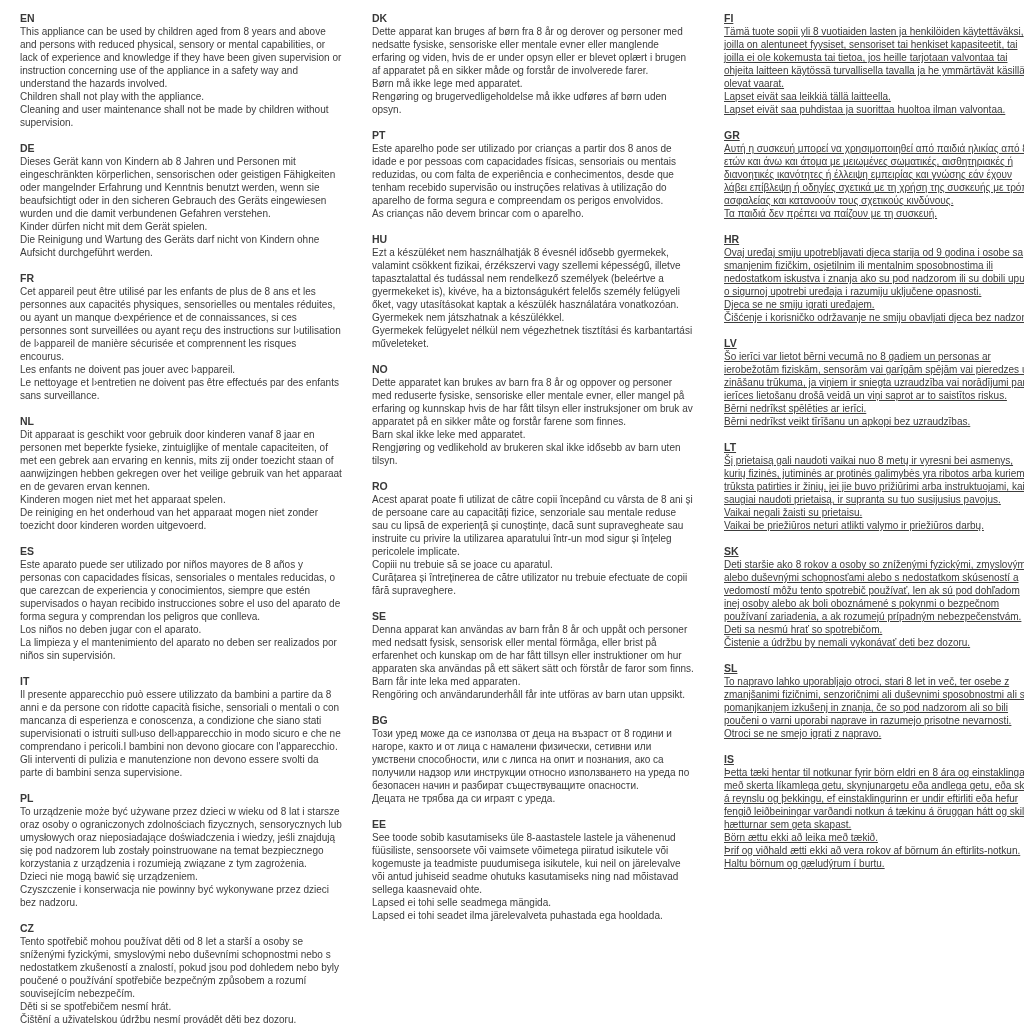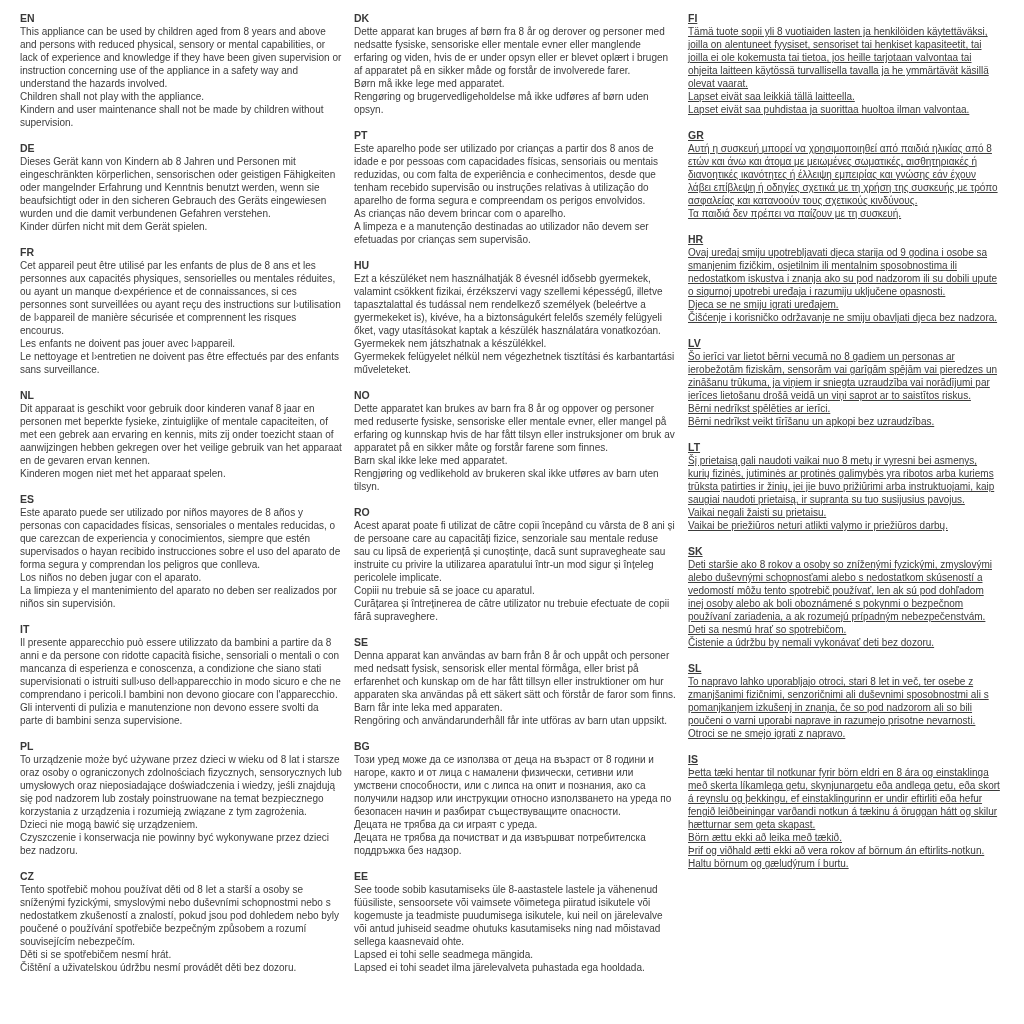--- a/index.html
+++ b/index.html
@@ -9,21 +9,21 @@
     width: 1024px;
     height: 1024px;
     overflow: hidden;
   }
   .page {
     box-sizing: border-box;
     width: 1024px;
     height: 1024px;
     padding: 12px 12px 0 20px;
     display: flex;
-    gap: 12px;
+    gap: 30px;
     font-family: "Liberation Sans", sans-serif;
     color: #3c3c3c;
   }
   .col { width: 322px; flex: 0 0 auto; }
   .col.col-3 { width: 312px; text-decoration: underline; }
   .block { margin: 0 0 13px 0; }
   .block h2 {
     font-size: 10.5px;
     line-height: 13px;
     font-weight: bold;
@@ -40,37 +40,39 @@
 </style>
 </head>
 <body>
 
 <div class="page">
   <div class="col col-1">
       <section class="block">
         <h2>EN</h2>
         <p>This appliance can be used by children aged from 8 years and above and persons with reduced physical, sensory or mental capabilities, or lack of experience and knowledge if they have been given supervision or instruction concerning use of the appliance in a safety way and understand the hazards involved.</p>
         <p>Children shall not play with the appliance.</p>
-        <p>Kindern and user maintenance shall not be made by children without supervision.</p>
+        <p>Cleaning and user maintenance shall not be made by children without supervision.</p>
       </section>
       <section class="block">
         <h2>DE</h2>
         <p>Dieses Gerät kann von Kindern ab 8 Jahren und Personen mit eingeschränkten körperlichen, sensorischen oder geistigen Fähigkeiten oder mangelnder Erfahrung und Kenntnis benutzt werden, wenn sie beaufsichtigt oder in den sicheren Gebrauch des Geräts eingewiesen wurden und die damit verbundenen Gefahren verstehen.</p>
         <p>Kinder dürfen nicht mit dem Gerät spielen.</p>
+        <p>Die Reinigung und Wartung des Geräts darf nicht von Kindern ohne Aufsicht durchgeführt werden.</p>
       </section>
       <section class="block">
         <h2>FR</h2>
         <p>Cet appareil peut être utilisé par les enfants de plus de 8 ans et les personnes aux capacités physiques, sensorielles ou mentales réduites, ou ayant un manque d›expérience et de connaissances, si ces personnes sont surveillées ou ayant reçu des instructions sur l›utilisation de l›appareil de manière sécurisée et comprennent les risques encourus.</p>
         <p>Les enfants ne doivent pas jouer avec l›appareil.</p>
         <p>Le nettoyage et l›entretien ne doivent pas être effectués par des enfants sans surveillance.</p>
       </section>
       <section class="block">
         <h2>NL</h2>
         <p>Dit apparaat is geschikt voor gebruik door kinderen vanaf 8 jaar en personen met beperkte fysieke, zintuiglijke of mentale capaciteiten, of met een gebrek aan ervaring en kennis, mits zij onder toezicht staan of aanwijzingen hebben gekregen over het veilige gebruik van het apparaat en de gevaren ervan kennen.</p>
         <p>Kinderen mogen niet met het apparaat spelen.</p>
+        <p>De reiniging en het onderhoud van het apparaat mogen niet zonder toezicht door kinderen worden uitgevoerd.</p>
       </section>
       <section class="block">
         <h2>ES</h2>
         <p>Este aparato puede ser utilizado por niños mayores de 8 años y personas con capacidades físicas, sensoriales o mentales reducidas, o que carezcan de experiencia y conocimientos, siempre que estén supervisados o hayan recibido instrucciones sobre el uso del aparato de forma segura y comprendan los peligros que conlleva.</p>
         <p>Los niños no deben jugar con el aparato.</p>
         <p>La limpieza y el mantenimiento del aparato no deben ser realizados por niños sin supervisión.</p>
       </section>
       <section class="block">
         <h2>IT</h2>
         <p>Il presente apparecchio può essere utilizzato da bambini a partire da 8 anni e da persone con ridotte capacità fisiche, sensoriali o mentali o con mancanza di esperienza e conoscenza, a condizione che siano stati supervisionati o istruiti sull›uso dell›apparecchio in modo sicuro e che ne comprendano i pericoli.I bambini non devono giocare con l'apparecchio.</p>
@@ -93,51 +95,49 @@
       <section class="block">
         <h2>DK</h2>
         <p>Dette apparat kan bruges af børn fra 8 år og derover og personer med nedsatte fysiske, sensoriske eller mentale evner eller manglende erfaring og viden, hvis de er under opsyn eller er blevet oplært i brugen af apparatet på en sikker måde og forstår de involverede farer.</p>
         <p>Børn må ikke lege med apparatet.</p>
         <p>Rengøring og brugervedligeholdelse må ikke udføres af børn uden opsyn.</p>
       </section>
       <section class="block">
         <h2>PT</h2>
         <p>Este aparelho pode ser utilizado por crianças a partir dos 8 anos de idade e por pessoas com capacidades físicas, sensoriais ou mentais reduzidas, ou com falta de experiência e conhecimentos, desde que tenham recebido supervisão ou instruções relativas à utilização do aparelho de forma segura e compreendam os perigos envolvidos.</p>
         <p>As crianças não devem brincar com o aparelho.</p>
-        <p>A limpeza e a manutenção destinadas ao utilizador não devem ser efetuadas por crianças sem supervisão.</p>
       </section>
       <section class="block">
         <h2>HU</h2>
         <p>Ezt a készüléket nem használhatják 8 évesnél idősebb gyermekek, valamint csökkent fizikai, érzékszervi vagy szellemi képességű, illetve tapasztalattal és tudással nem rendelkező személyek (beleértve a gyermekeket is), kivéve, ha a biztonságukért felelős személy felügyeli őket, vagy utasításokat kaptak a készülék használatára vonatkozóan.</p>
         <p>Gyermekek nem játszhatnak a készülékkel.</p>
         <p>Gyermekek felügyelet nélkül nem végezhetnek tisztítási és karbantartási műveleteket.</p>
       </section>
       <section class="block">
         <h2>NO</h2>
         <p>Dette apparatet kan brukes av barn fra 8 år og oppover og personer med reduserte fysiske, sensoriske eller mentale evner, eller mangel på erfaring og kunnskap hvis de har fått tilsyn eller instruksjoner om bruk av apparatet på en sikker måte og forstår farene som finnes.</p>
         <p>Barn skal ikke leke med apparatet.</p>
-        <p>Rengjøring og vedlikehold av brukeren skal ikke utføres av barn uten tilsyn.</p>
+        <p>Rengjøring og vedlikehold av brukeren skal ikke idősebb av barn uten tilsyn.</p>
       </section>
       <section class="block">
         <h2>RO</h2>
         <p>Acest aparat poate fi utilizat de către copii începând cu vârsta de 8 ani și de persoane care au capacități fizice, senzoriale sau mentale reduse sau cu lipsă de experiență și cunoștințe, dacă sunt supravegheate sau instruite cu privire la utilizarea aparatului într-un mod sigur și înțeleg pericolele implicate.</p>
         <p>Copiii nu trebuie să se joace cu aparatul.</p>
         <p>Curățarea și întreținerea de către utilizator nu trebuie efectuate de copii fără supraveghere.</p>
       </section>
       <section class="block">
         <h2>SE</h2>
         <p>Denna apparat kan användas av barn från 8 år och uppåt och personer med nedsatt fysisk, sensorisk eller mental förmåga, eller brist på erfarenhet och kunskap om de har fått tillsyn eller instruktioner om hur apparaten ska användas på ett säkert sätt och förstår de faror som finns.</p>
         <p>Barn får inte leka med apparaten.</p>
         <p>Rengöring och användarunderhåll får inte utföras av barn utan uppsikt.</p>
       </section>
       <section class="block">
         <h2>BG</h2>
         <p>Този уред може да се използва от деца на възраст от 8 години и нагоре, както и от лица с намалени физически, сетивни или умствени способности, или с липса на опит и познания, ако са получили надзор или инструкции относно използването на уреда по безопасен начин и разбират съществуващите опасности.</p>
         <p>Децата не трябва да си играят с уреда.</p>
-        <p>Децата не трябва да почистват и да извършват потребителска поддръжка без надзор.</p>
       </section>
       <section class="block">
         <h2>EE</h2>
         <p>See toode sobib kasutamiseks üle 8-aastastele lastele ja vähenenud füüsiliste, sensoorsete või vaimsete võimetega piiratud isikutele või kogemuste ja teadmiste puudumisega isikutele, kui neil on järelevalve või antud juhiseid seadme ohutuks kasutamiseks ning nad mõistavad sellega kaasnevaid ohte.</p>
         <p>Lapsed ei tohi selle seadmega mängida.</p>
         <p>Lapsed ei tohi seadet ilma järelevalveta puhastada ega hooldada.</p>
       </section>
     </div>
   <div class="col col-3">
       <section class="block">

